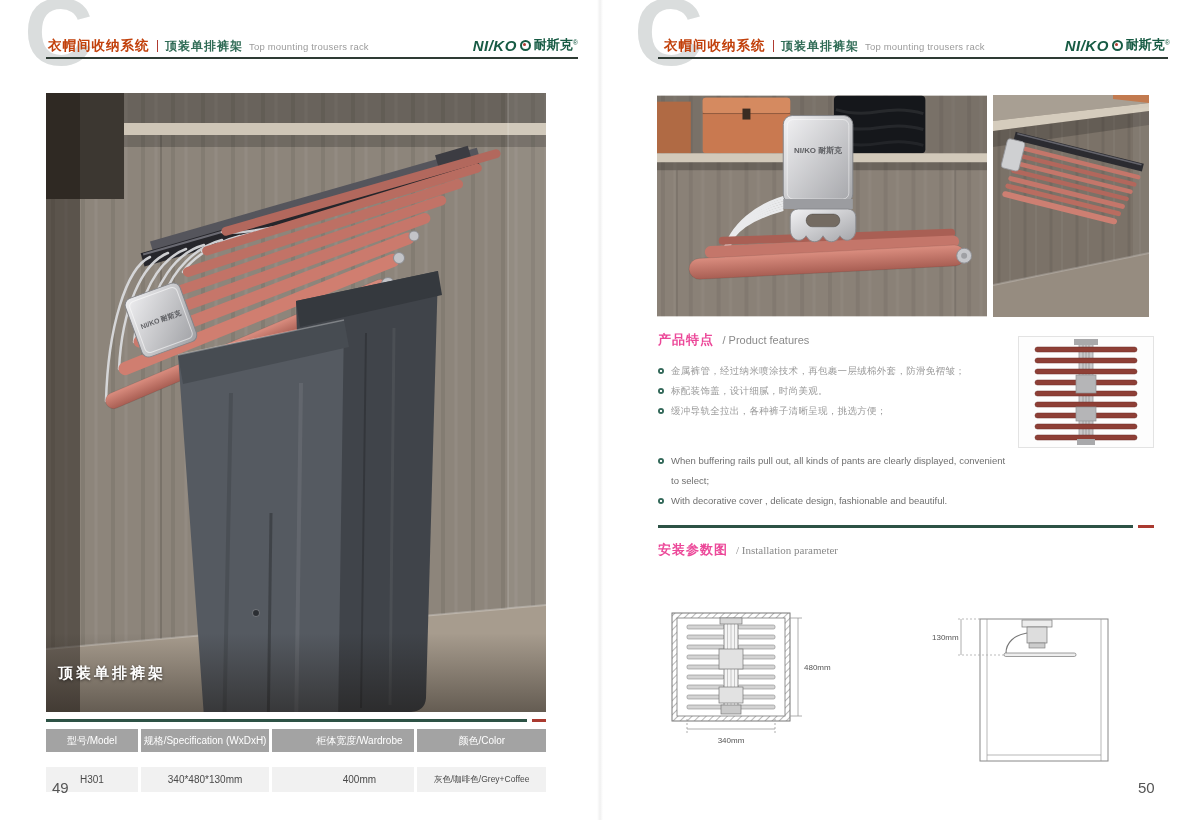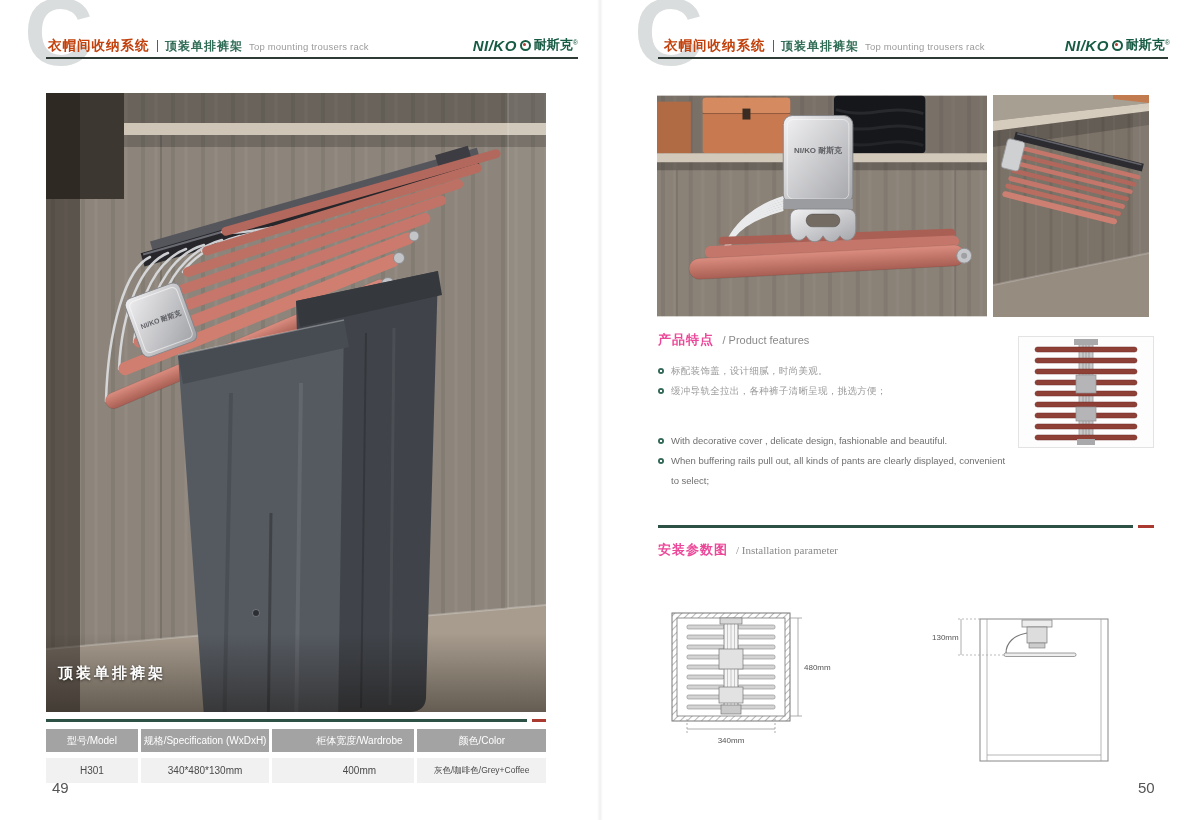--- a/index.html
+++ b/index.html
@@ -36,21 +36,21 @@
   .main-photo{position:absolute;left:46px;top:93px;width:500px;height:619px;}
   .photo-caption{position:absolute;left:58px;top:664px;color:#ffffff;font-size:15px;font-weight:700;
                  letter-spacing:3px;z-index:3;text-shadow:0 1px 3px rgba(0,0,0,.6);}
   .divider{position:absolute;height:3px;}
   .divider .green{position:absolute;left:0;top:0;height:3px;background:#2d5245;}
   .divider .red{position:absolute;top:0;height:3px;background:#aa3a30;}
   .div-left{left:46px;top:719px;width:500px;}
   .div-left .green{width:481px;} .div-left .red{left:486px;width:14px;}
   .spec-table{position:absolute;left:46px;top:729px;width:500px;font-size:10px;}
   .spec-head,.spec-row{display:flex;gap:3px;}
-  .spec-row{margin-top:6px;}
+  .spec-row{margin-top:15px;}
   .spec-head .cell{background:#a3a3a3;color:#ffffff;height:23px;line-height:23px;text-align:center;font-weight:400;}
   .spec-row .cell{background:#f1f1f1;color:#4a4a4a;height:25px;line-height:25px;text-align:center;}
   .c1{width:20%;} .c2{width:28%;} .c3{width:24%;padding-left:32px;} .c4{width:28%;}
   .spec-row .c4{font-size:8.5px;}
   .page-num{position:absolute;top:779px;font-size:15px;color:#555;}
   .pn-left{left:52px;} .pn-right{left:538px;}
 
   
   .photo-row{position:absolute;left:57px;top:95px;display:flex;gap:6px;}
   .features{position:absolute;left:58px;top:330px;width:355px;z-index:2;}
@@ -318,35 +318,39 @@
     </div>
 
     <div class="features">
       <div class="sec-title">
         <span class="cn">产品特点</span>
         <span class="en">/ Product features</span>
       </div>
       <div class="blist cn">
         <div class="bullet-line">
           <span class="bullet-ico"></span>
+          <span class="bullet-txt">金属裤管，经过纳米喷涂技术，再包裹一层绒棉外套，防滑免褶皱；</span>
+        </div>
+        <div class="bullet-line">
+          <span class="bullet-ico"></span>
           <span class="bullet-txt">标配装饰盖，设计细腻，时尚美观。</span>
         </div>
         <div class="bullet-line">
           <span class="bullet-ico"></span>
           <span class="bullet-txt">缓冲导轨全拉出，各种裤子清晰呈现，挑选方便；</span>
         </div>
       </div>
       <div class="blist en">
         <div class="bullet-line">
           <span class="bullet-ico"></span>
-          <span class="bullet-txt">With decorative cover , delicate design, fashionable and beautiful.</span>
+          <span class="bullet-txt">When buffering rails pull out,  all kinds of pants are clearly displayed,  convenient to select;</span>
         </div>
         <div class="bullet-line">
           <span class="bullet-ico"></span>
-          <span class="bullet-txt">When buffering rails pull out,  all kinds of pants are clearly displayed,  convenient to select;</span>
+          <span class="bullet-txt">With decorative cover , delicate design, fashionable and beautiful.</span>
         </div>
       </div>
     </div>
 
     <div class="thumb-box">
       <svg width="134" height="110" viewBox="0 0 134 110">
         <rect x="0" y="0" width="134" height="110" fill="#fdfdfd"></rect>
         <rect x="60" y="6" width="14" height="98" fill="#c9c9cb" stroke="#9a9a9c" stroke-width="0.8"></rect>
         <line x1="64" y1="6" x2="64" y2="104" stroke="#8f8f91" stroke-width="0.7"></line>
         <line x1="67" y1="6" x2="67" y2="104" stroke="#8f8f91" stroke-width="0.7"></line>

